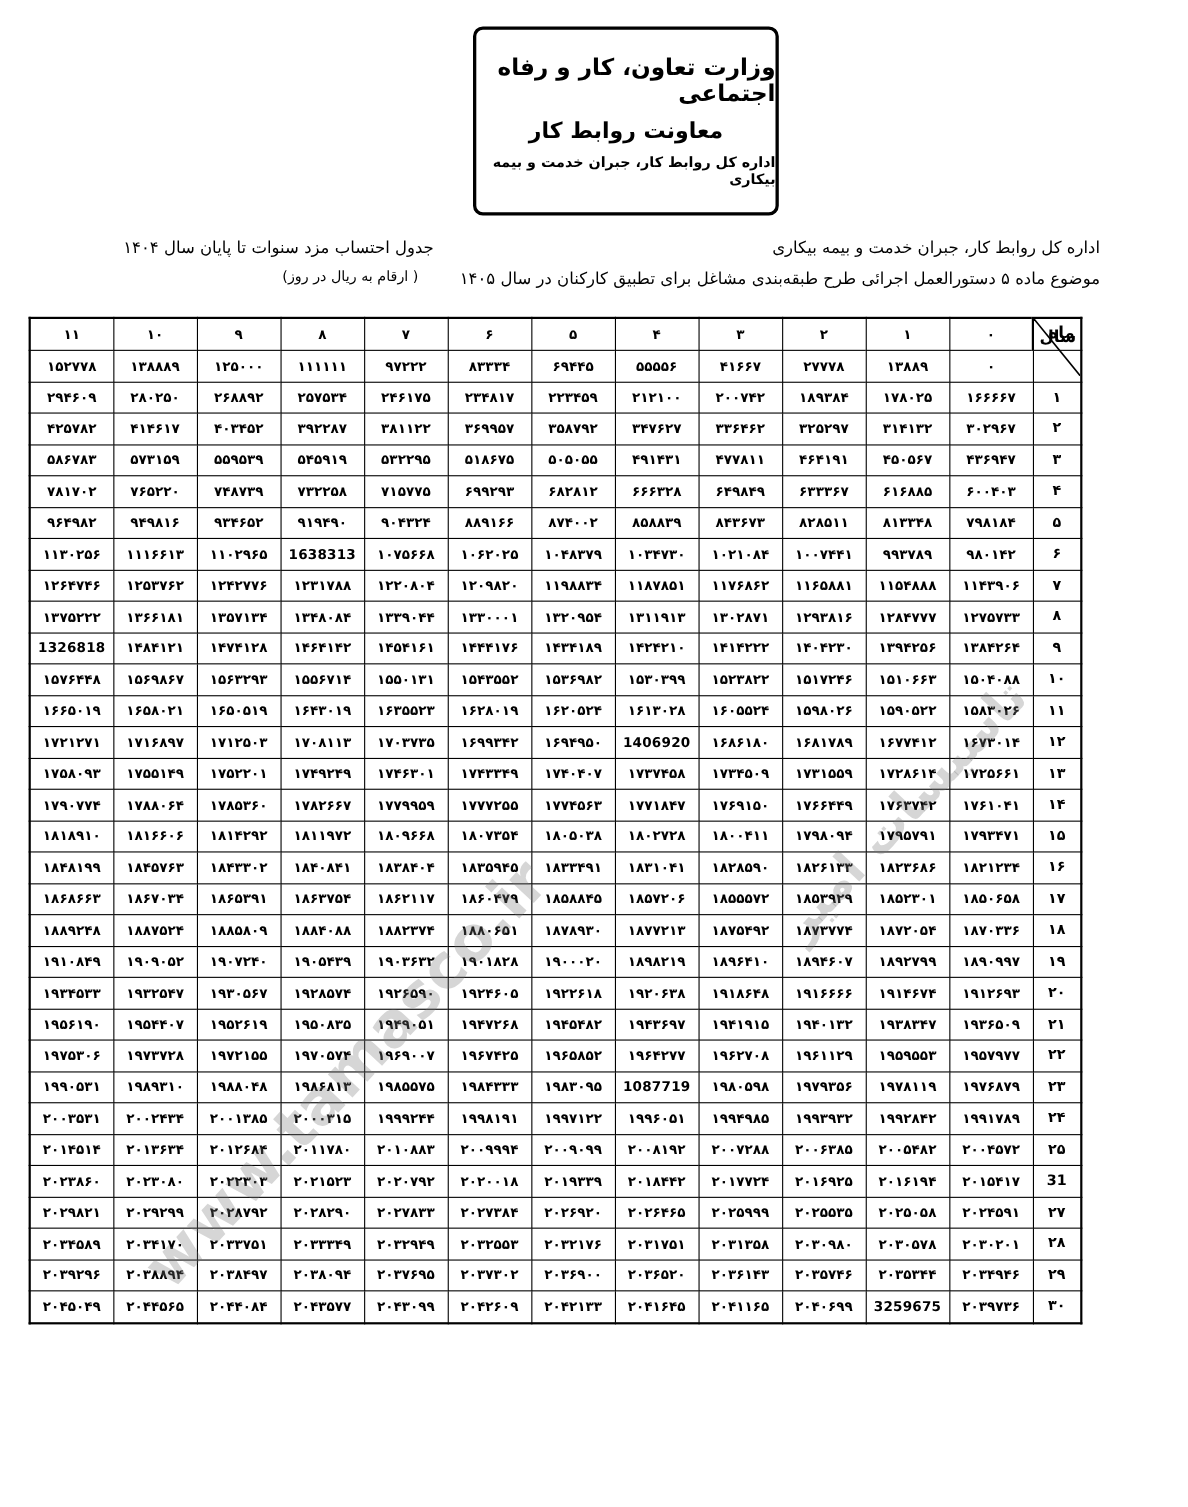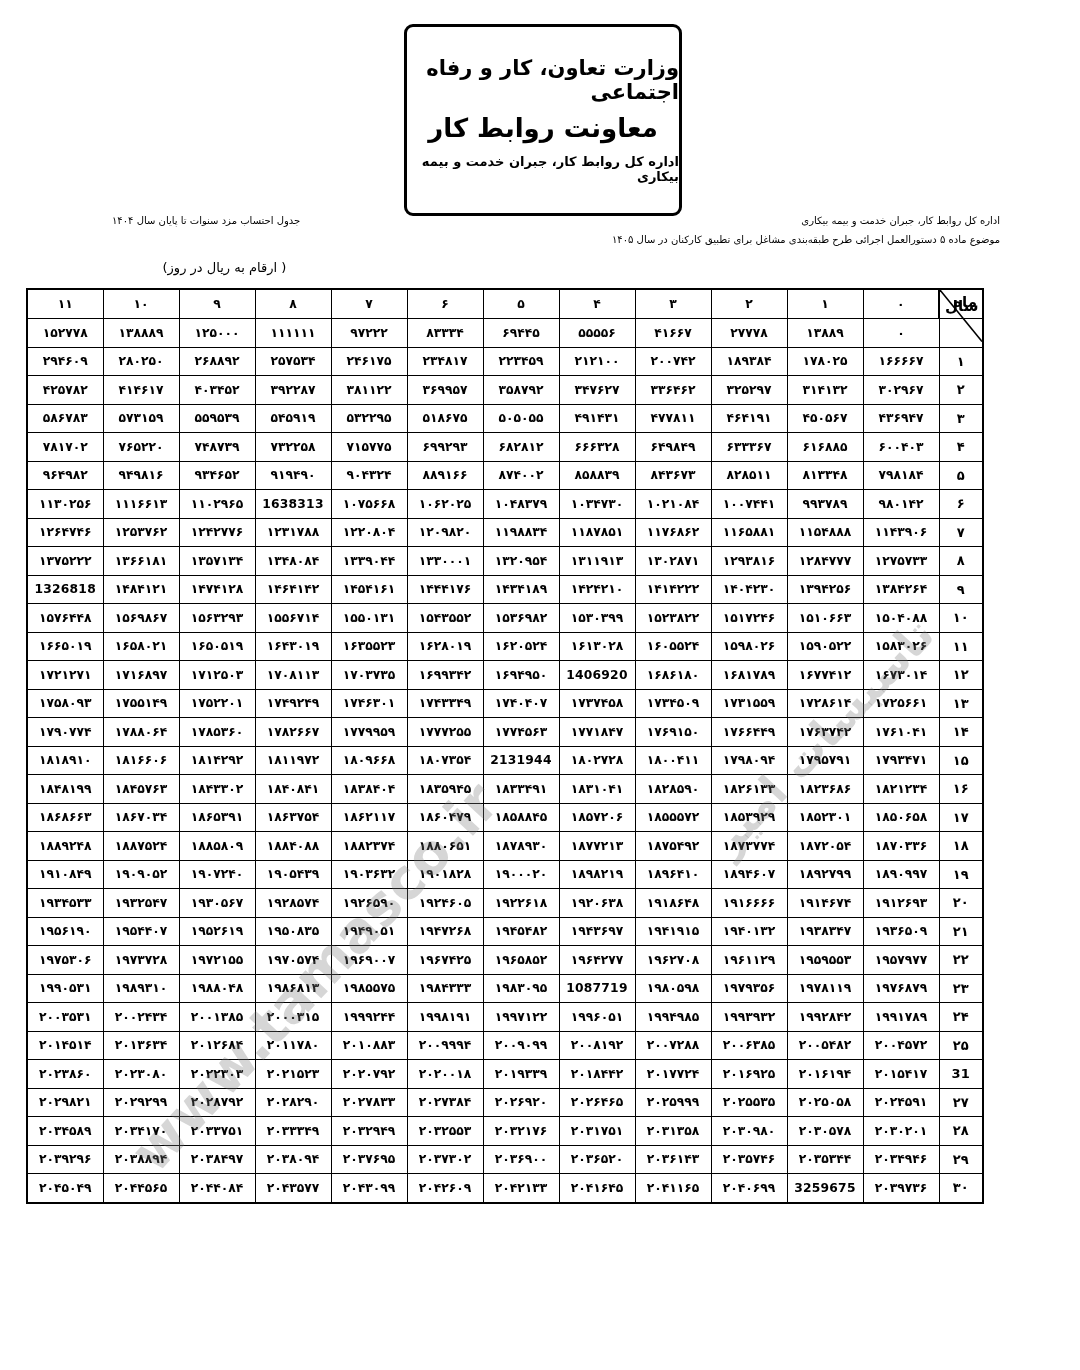--- a/index.html
+++ b/index.html
@@ -5,38 +5,38 @@
 <style>
   html,body{margin:0;padding:0;background:#ffffff;}
   body{
     width:1080px;height:1370px;
     font-family:"DejaVu Sans","Liberation Sans",sans-serif;
     color:#000;position:relative;overflow:hidden;
   }
   .page{position:relative;width:1080px;height:1370px;}
 
   
-  .stamp-wrap{position:absolute;left:404px;top:24px;width:278px;height:192px;}
+  .stamp-wrap{position:absolute;left:430px;top:24px;width:278px;height:172px;}
   .stamp{
     width:100%;height:100%;box-sizing:border-box;
     border:3px solid #000;border-radius:9px;
     display:flex;flex-direction:column;align-items:center;justify-content:center;
     background:#fff;
   }
   .stamp .l1{font-size:21px;font-weight:bold;letter-spacing:.5px;margin-bottom:9px;
              font-family:"DejaVu Sans",sans-serif;}
-  .stamp .l2{font-size:26px;font-weight:bold;margin-bottom:11px;}
+  .stamp .l2{font-size:20px;font-weight:bold;margin-bottom:11px;}
   .stamp .l3{font-size:13px;font-weight:bold;}
 
   
   .subhead{position:absolute;top:212px;left:0;width:1080px;height:72px;}
   .sh-right{position:absolute;right:80px;top:0;text-align:right;line-height:1.85;}
   .sh-left{position:absolute;left:112px;top:0;text-align:right;line-height:1.85;}
-  .sh-right div,.sh-left div{font-size:10px;white-space:nowrap;}
-  .sh-left .l2{font-size:13px;padding-right:14px;margin-top:25px;}
+  .sh-right div,.sh-left div{font-size:15px;white-space:nowrap;}
+  .sh-left .l2{font-size:13px;padding-right:14px;}
 
   
   .tbl-wrap{position:absolute;left:104px;top:288px;width:880px;}
   table.grid{border-collapse:collapse;width:880px;table-layout:fixed;
              background:#fff;}
   table.grid td,table.grid th{
     border:1px solid #000;
     text-align:center;vertical-align:middle;
     font-size:12.3px;font-weight:bold;
     height:27.5px;padding:0;
@@ -368,21 +368,21 @@
             <td>۱۷۸۸۰۶۴</td>
             <td>۱۷۹۰۷۷۴</td>
           </tr>
           <tr>
             <td class="idx">۱۵</td>
             <td>۱۷۹۳۴۷۱</td>
             <td>۱۷۹۵۷۹۱</td>
             <td>۱۷۹۸۰۹۴</td>
             <td>۱۸۰۰۴۱۱</td>
             <td>۱۸۰۲۷۲۸</td>
-            <td>2131944</td>
+            <td>۱۸۰۵۰۳۸</td>
             <td>۱۸۰۷۳۵۴</td>
             <td>۱۸۰۹۶۶۸</td>
             <td>۱۸۱۱۹۷۲</td>
             <td>۱۸۱۴۲۹۲</td>
             <td>۱۸۱۶۶۰۶</td>
             <td>۱۸۱۸۹۱۰</td>
           </tr>
           <tr>
             <td class="idx">۱۶</td>
             <td>۱۸۲۱۲۳۴</td>

